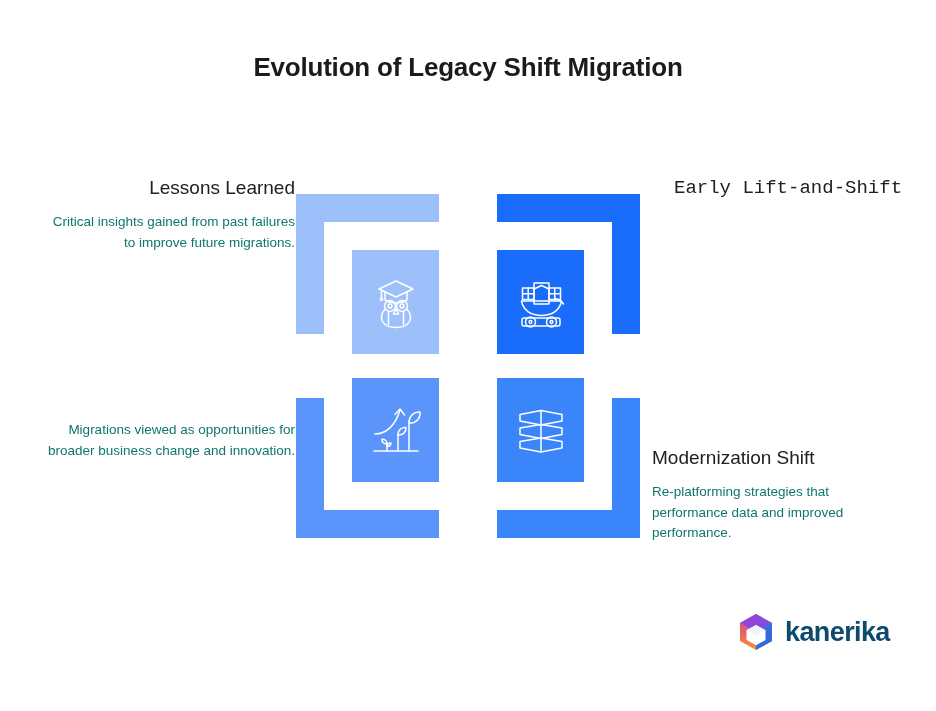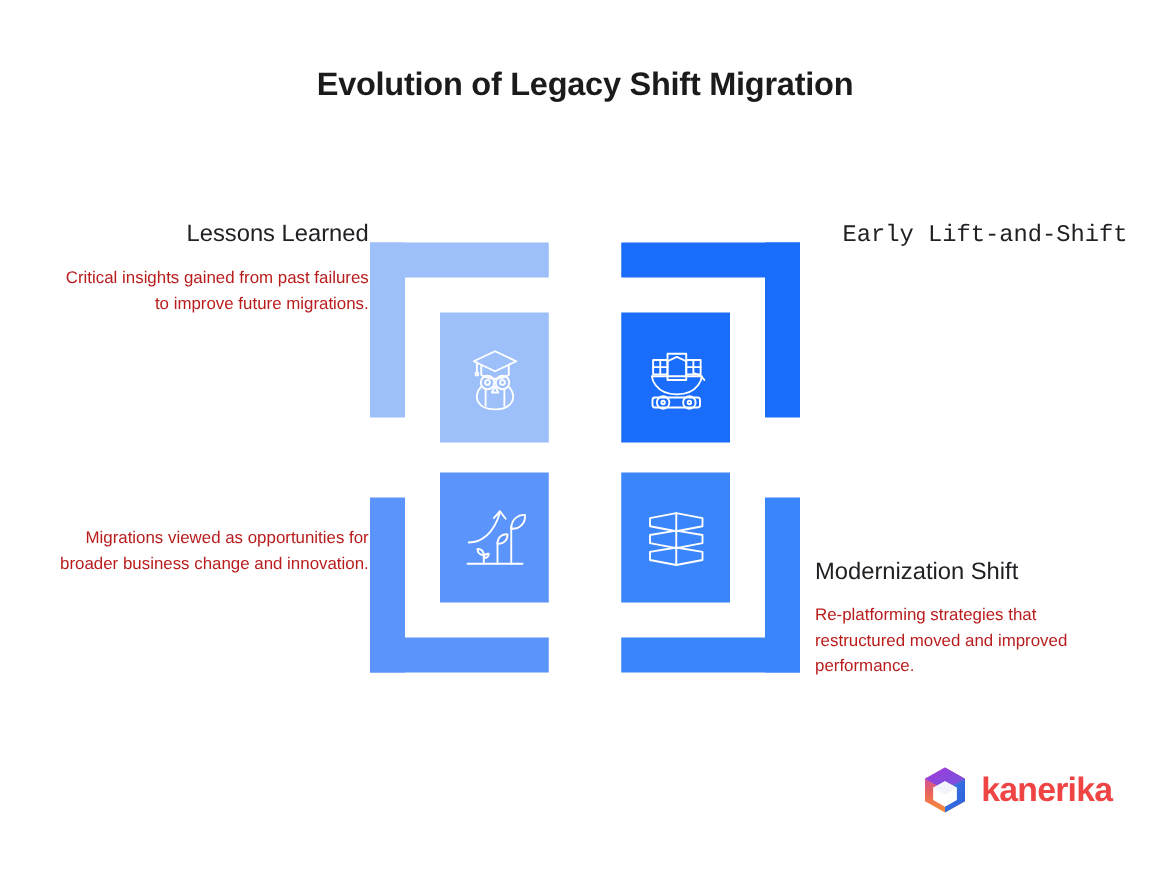--- a/index.html
+++ b/index.html
@@ -90,21 +90,21 @@
   .block .heading {
     font-size: 19px;
     font-weight: 400;
     color: #202124;
     line-height: 1.28;
     margin-bottom: 12px;
   }
   .block .body {
     font-size: 13.5px;
     font-weight: 400;
-    color: #b91c1c;
+    color: #0f766e;
     line-height: 1.52;
   }
   .block.right-align { text-align: right; margin-left: 19px; }
   .block.left-align  { text-align: left; }
 
   #block-lessons        { left: 28px;  top: 176px; }
   #block-early          { left: 674px; top: 176px; font-family: Liberation Mono, monospace; }
   #block-business       { left: 28px;  top: 420px; }
   #block-modernization  { left: 652px; top: 446px; }
 
@@ -249,21 +249,21 @@
 <div class="block left-align" id="block-early">
   <div class="heading">Early Lift-and-Shift</div>
 </div>
 
 <div class="block right-align" id="block-business">
   <div class="body">Migrations viewed as opportunities for broader business change and innovation.</div>
 </div>
 
 <div class="block left-align" id="block-modernization">
   <div class="heading">Modernization Shift</div>
-  <div class="body">Re-platforming strategies that restructured moved and improved performance.</div>
+  <div class="body">Re-platforming strategies that performance data and improved performance.</div>
 </div>
 
 <div class="logo">
   <span>
     <svg class="logo-mark" viewBox="0 0 40 40">
       <defs>
         <linearGradient id="gTop" x1="0" y1="0" x2="1" y2="1">
           <stop offset="0" stop-color="#a23ad8"></stop>
           <stop offset="1" stop-color="#6f57e0"></stop>
         </linearGradient>
@@ -279,14 +279,14 @@
       </defs>
 
       <path d="M20 2 L36 11 L36 29 L20 38 L4 29 L4 11 Z" fill="url(#gLeft)"></path>
       <path d="M20 2 L36 11 L20 20 L4 11 Z" fill="url(#gTop)"></path>
       <path d="M36 11 L36 29 L20 38 L20 20 Z" fill="url(#gRight)"></path>
 
       <path d="M20 13 L29.5 18.2 L29.5 28 L20 33.3 L10.5 28 L10.5 18.2 Z" fill="#ffffff"></path>
       <path d="M20 13 L29.5 18.2 L20 23.5 L10.5 18.2 Z" fill="#f2f4fb"></path>
     </svg>
   </span>
-  <span class="logo-text" style="color: #ef4444;">kanerika</span>
+  <span class="logo-text" style="color: #0c4a6e;">kanerika</span>
 </div>
 
 </body></html>

